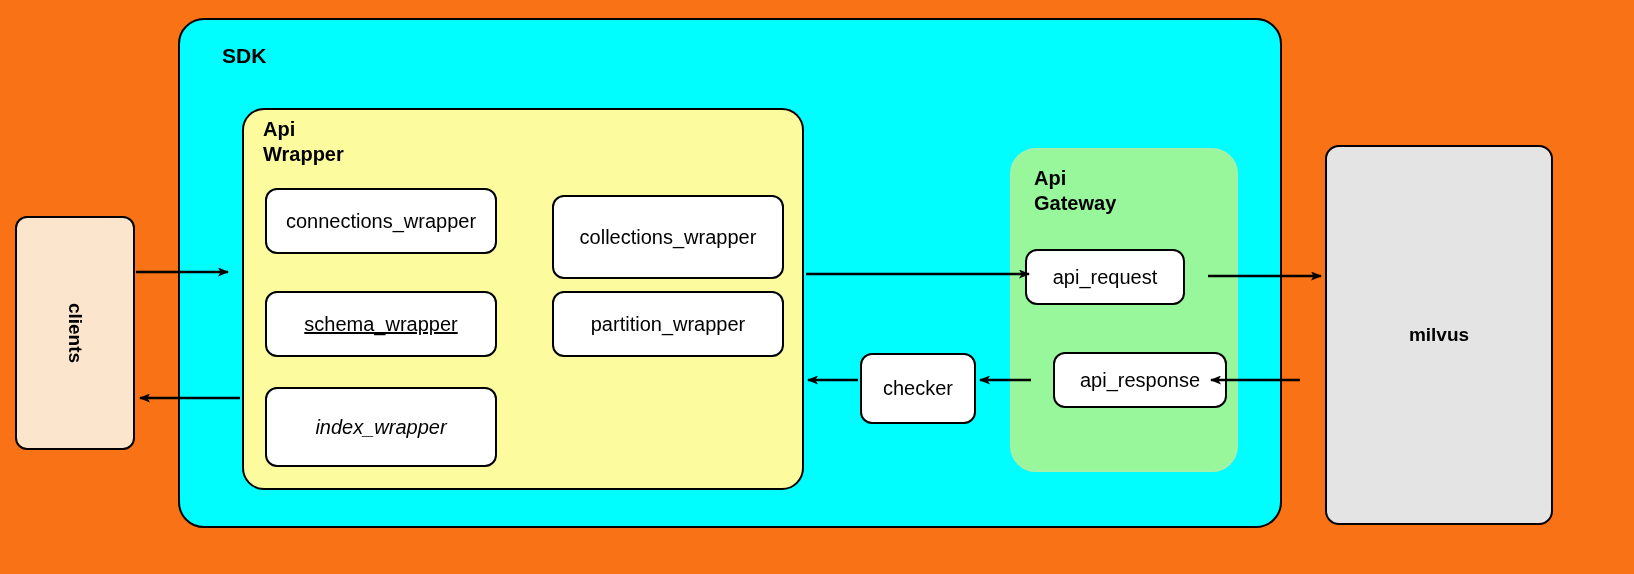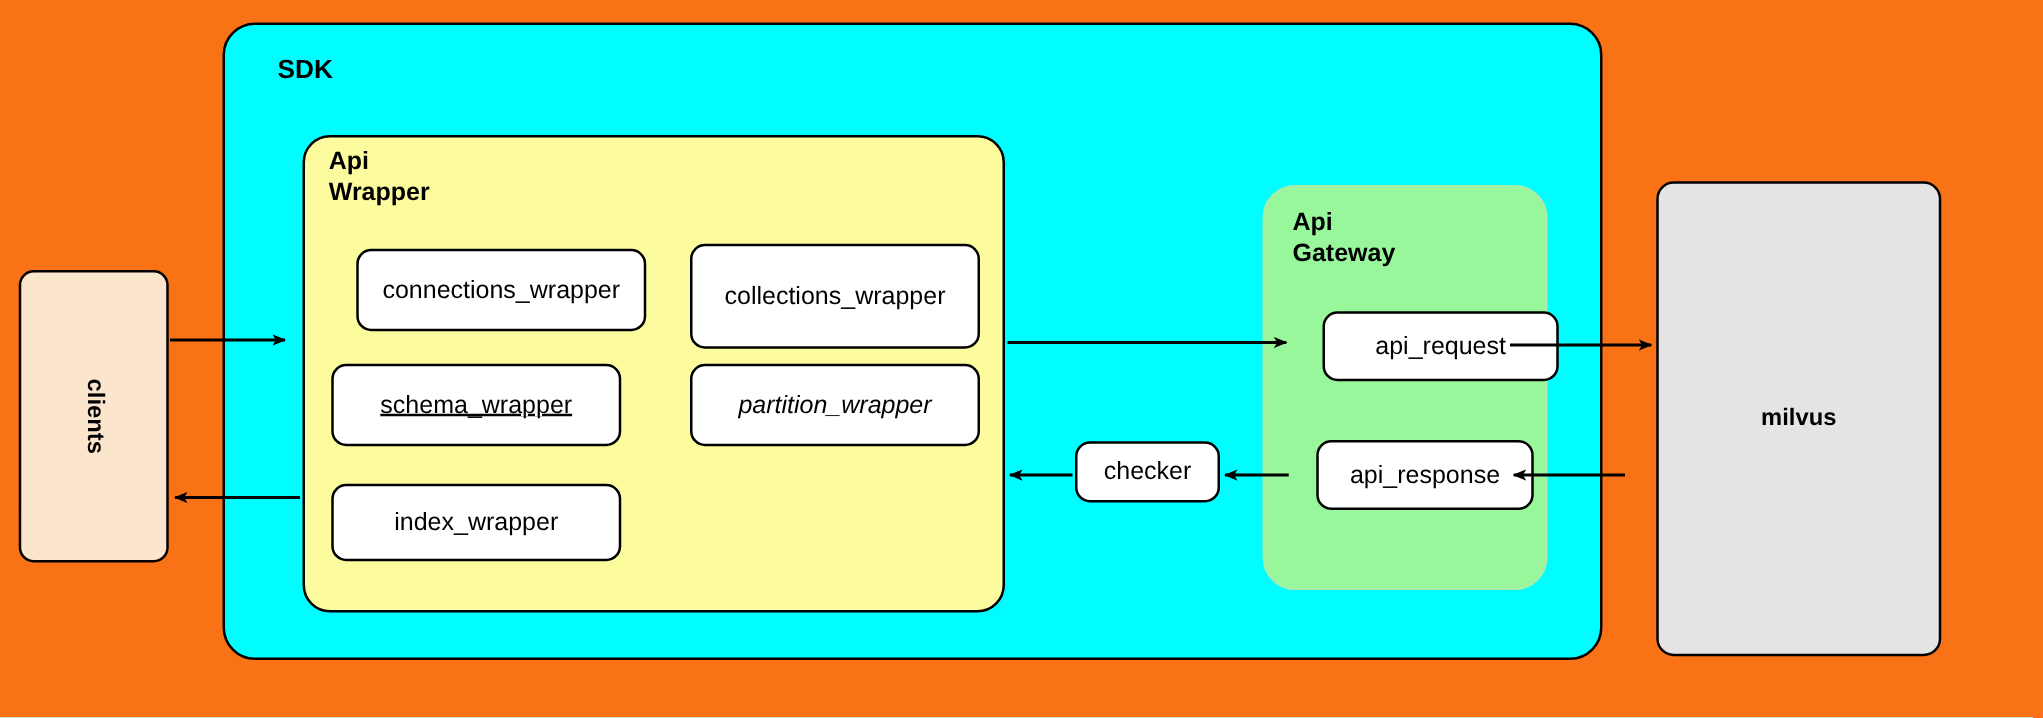--- a/index.html
+++ b/index.html
@@ -171,31 +171,31 @@
 Gateway</div>
 
   <div class="box clients-box"></div>
   <div class="clients-label">
     <span>clients</span>
   </div>
 
   <div class="box milvus-box"></div>
   <div class="milvus-label">milvus</div>
 
-  <div class="node" style="left:265px; top:199px; width:232px; height:66px;margin-left:20px;">connections_wrapper</div>
+  <div class="node" style="left:265px; top:188px; width:232px; height:66px;">connections_wrapper</div>
   <div class="node" style="left:265px; top:291px; width:232px; height:66px;text-decoration:underline;">schema_wrapper</div>
-  <div class="node" style="left:265px; top:387px; width:232px; height:62px;">index_wrapper</div>
+  <div class="node" style="left:265px; top:387px; width:232px; height:80px;font-style:italic;">index_wrapper</div>
 
   <div class="node" style="left:552px; top:195px; width:232px; height:84px;">collections_wrapper</div>
-  <div class="node" style="left:552px; top:291px; width:232px; height:66px;font-style:italic;">partition_wrapper</div>
-
-  <div class="node" style="left:1058px; top:249px; width:189px; height:56px;">api_request</div>
+  <div class="node" style="left:552px; top:291px; width:232px; height:66px;">partition_wrapper</div>
+
+  <div class="node" style="left:1025px; top:249px; width:160px; height:56px;">api_request</div>
   <div class="node" style="left:1033px; top:352px; width:174px; height:56px;margin-left:20px;">api_response</div>
 
-  <div class="node compact" style="left:860px; top:353px; width:116px; height:49px;">checker</div>
+  <div class="node compact" style="left:860px; top:353px; width:116px; height:71px;">checker</div>
 
   <svg class="arrows" viewBox="0 0 1634 574">
     <defs>
       <marker id="ah" markerWidth="11" markerHeight="9" refX="10" refY="4.5" orient="auto" markerUnits="userSpaceOnUse">
         <path d="M0,0 L11,4.5 L0,9 L2.6,4.5 Z" fill="#000000"></path>
       </marker>
     </defs>
 
     <g>
       <line x1="136" y1="272" x2="228" y2="272" stroke="#000000" stroke-width="2.4" marker-end="url(#ah)"></line>

